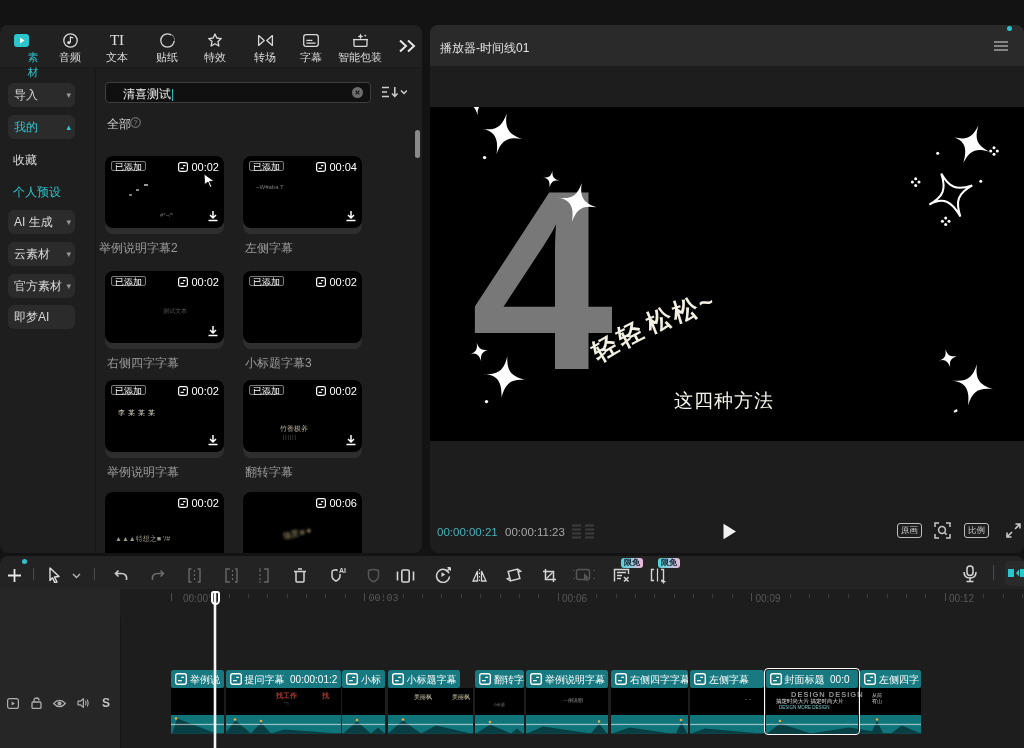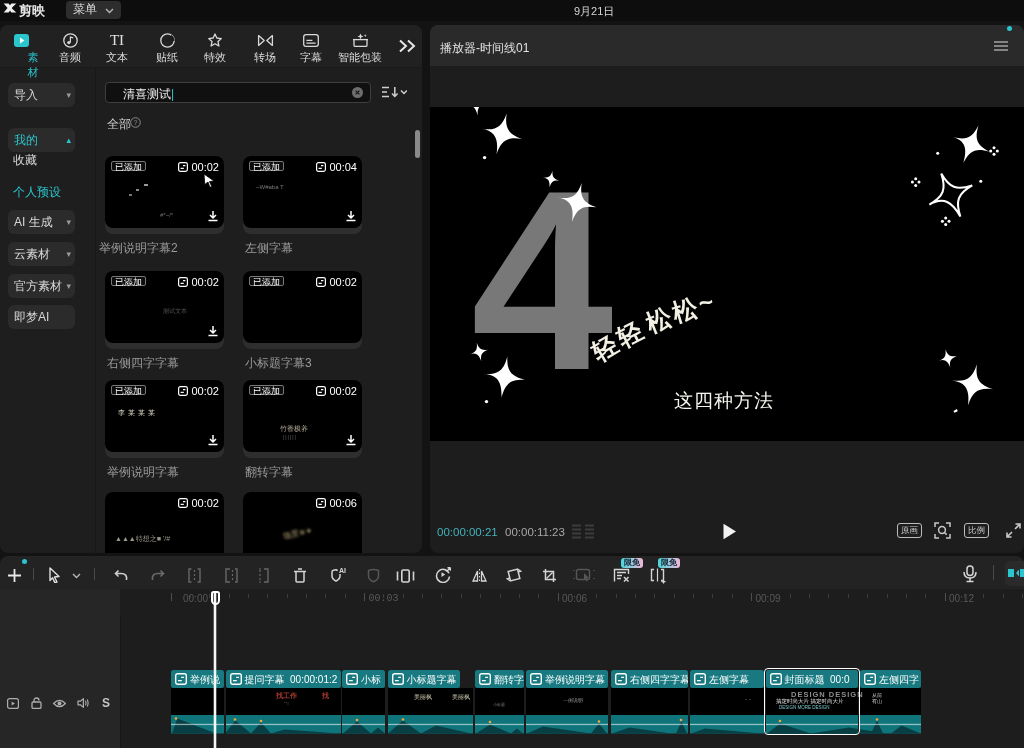--- a/index.html
+++ b/index.html
@@ -51,35 +51,20 @@
 .mtick { position:absolute; top:38px; width:1px; height:4px; background:#3c3c3c; }
 .lbar { position:absolute; top:114px; height:17.5px; background:#187a80; border-radius:2.5px; overflow:hidden; color:#fff; font-size:10px; white-space:nowrap; }
 .lbar .ticon { position:absolute; left:4px; top:3px; }
 .lbar .txt { position:absolute; left:19px; top:2.5px; }
 .gapline { position:absolute; top:114px; height:63.5px; background:#1d1d1d; }
 
 </style>
 </head>
 <body>
 <div id="stage">
-  <div id="topbar">
-    <svg id="logo" width="14" height="12" viewBox="0 0 20 17" style="position:absolute;left:3px;top:2px">
-      <path d="M1,2 L8,2 L13,8.5 L8,15 L1,15 L6.5,8.5 Z" fill="#efefef"></path>
-      <path d="M19,2 L12,2 L8,7 L10.5,10.4 Z" fill="#efefef"></path>
-      <path d="M19,15 L12,15 L9.5,11.8 L12,8.6 Z" fill="#efefef"></path>
-    </svg>
-    <div id="logotext">剪映</div>
-    <div id="menubtn">
-        <span style="position:absolute;left:7px;">菜单</span>
-      <svg width="9" height="6" viewBox="0 0 9 6" style="position:absolute;right:7px;top:7px">
-          <path d="M1,1 L4.5,4.5 L8,1" stroke="#b5b5b5" stroke-width="1.4" fill="none"></path>
-        </svg>
-    </div>
-    <div id="topdate">9月21日</div>
-  </div>
 
   <div id="leftpanel">
     <div id="tabs">
       <div class="tab sel" style="left:-1px;">
         <div class="ic"><svg width="15" height="13" viewBox="0 0 15 13" style="margin-top:1px">
               <rect x="0" y="0" width="15" height="13" rx="3" fill="#2bc5cd"></rect>
               <path d="M6,3.6 L10.4,6.5 L6,9.4 Z" fill="#fff"></path>
             </svg></div>
         <div class="lb" style="color:#2bc5cd">素材</div>
       </div>
@@ -130,21 +115,21 @@
             </svg></div>
         <div class="lb">智能包装</div>
       </div>
       <svg width="19" height="14" viewBox="0 0 19 14" style="position:absolute;left:398px;top:14px">
           <path d="M2,1.5 L8,7 L2,12.5 M10,1.5 L16,7 L10,12.5" stroke="#e6e6e6" stroke-width="2" fill="none"></path>
         </svg>
     </div>
 
     <div id="sidebar">
       <div class="sbtn" style="top:14.5px;">导入<span class="chev">▾</span></div>
-      <div class="sbtn" style="top:47px;color:#2bc5cd;margin-top:13px;">我的<span class="chev" style="color:#2bc5cd">▴</span></div>
+      <div class="sbtn" style="top:47px;color:#2bc5cd;">我的<span class="chev" style="color:#2bc5cd">▴</span></div>
       <div class="slink" style="top:84px;">收藏</div>
       <div class="slink" style="top:115.5px;color:#2bc5cd;">个人预设</div>
       <div class="sbtn" style="top:141.5px;">AI 生成<span class="chev">▾</span></div>
       <div class="sbtn" style="top:173.5px;">云素材<span class="chev">▾</span></div>
       <div class="sbtn" style="top:205.5px;">官方素材<span class="chev">▾</span></div>
       <div class="sbtn" style="top:236.5px;">即梦AI</div>
       <div style="position:absolute;left:95px;top:0;width:1px;height:485px;background:#171717;"></div>
     </div>
 
     <div id="content">

